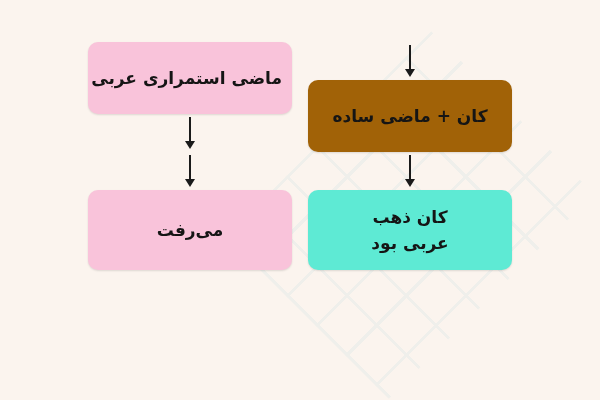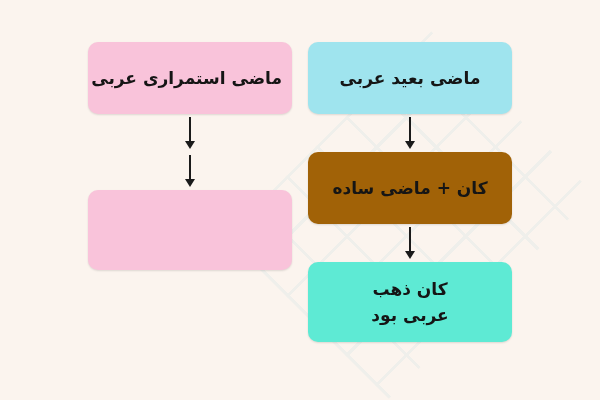--- a/index.html
+++ b/index.html
@@ -99,28 +99,25 @@
       </div>
       <div class="arrow">
         <div class="shaft" style="background-color: rgb(26, 26, 26);"></div>
         <div class="head" style="border-top-color: rgb(26, 26, 26);"></div>
       </div>
       <div class="arrow">
         <div class="shaft" style="background-color: rgb(26, 26, 26);"></div>
         <div class="head" style="border-top-color: rgb(26, 26, 26);"></div>
       </div>
       <div class="box tall" style="background-color: rgb(249, 195, 218);">
+        <span class="line">می‌رفت</span>
       </div>
     </div>
 
     <div class="column">
-      <div class="box" style="background-color: rgb(159, 228, 238);">
-        <span class="line">ماضی بعید عربی</span>
-
-      </div>
       <div class="arrow">
         <div class="shaft" style="background-color: rgb(26, 26, 26);"></div>
         <div class="head" style="border-top-color: rgb(26, 26, 26);"></div>
       </div>
       <div class="box" style="background-color: #a16207;">
         <span class="line">کان + ماضی ساده</span>
 
       </div>
       <div class="arrow">
         <div class="shaft" style="background-color: rgb(26, 26, 26);"></div>

